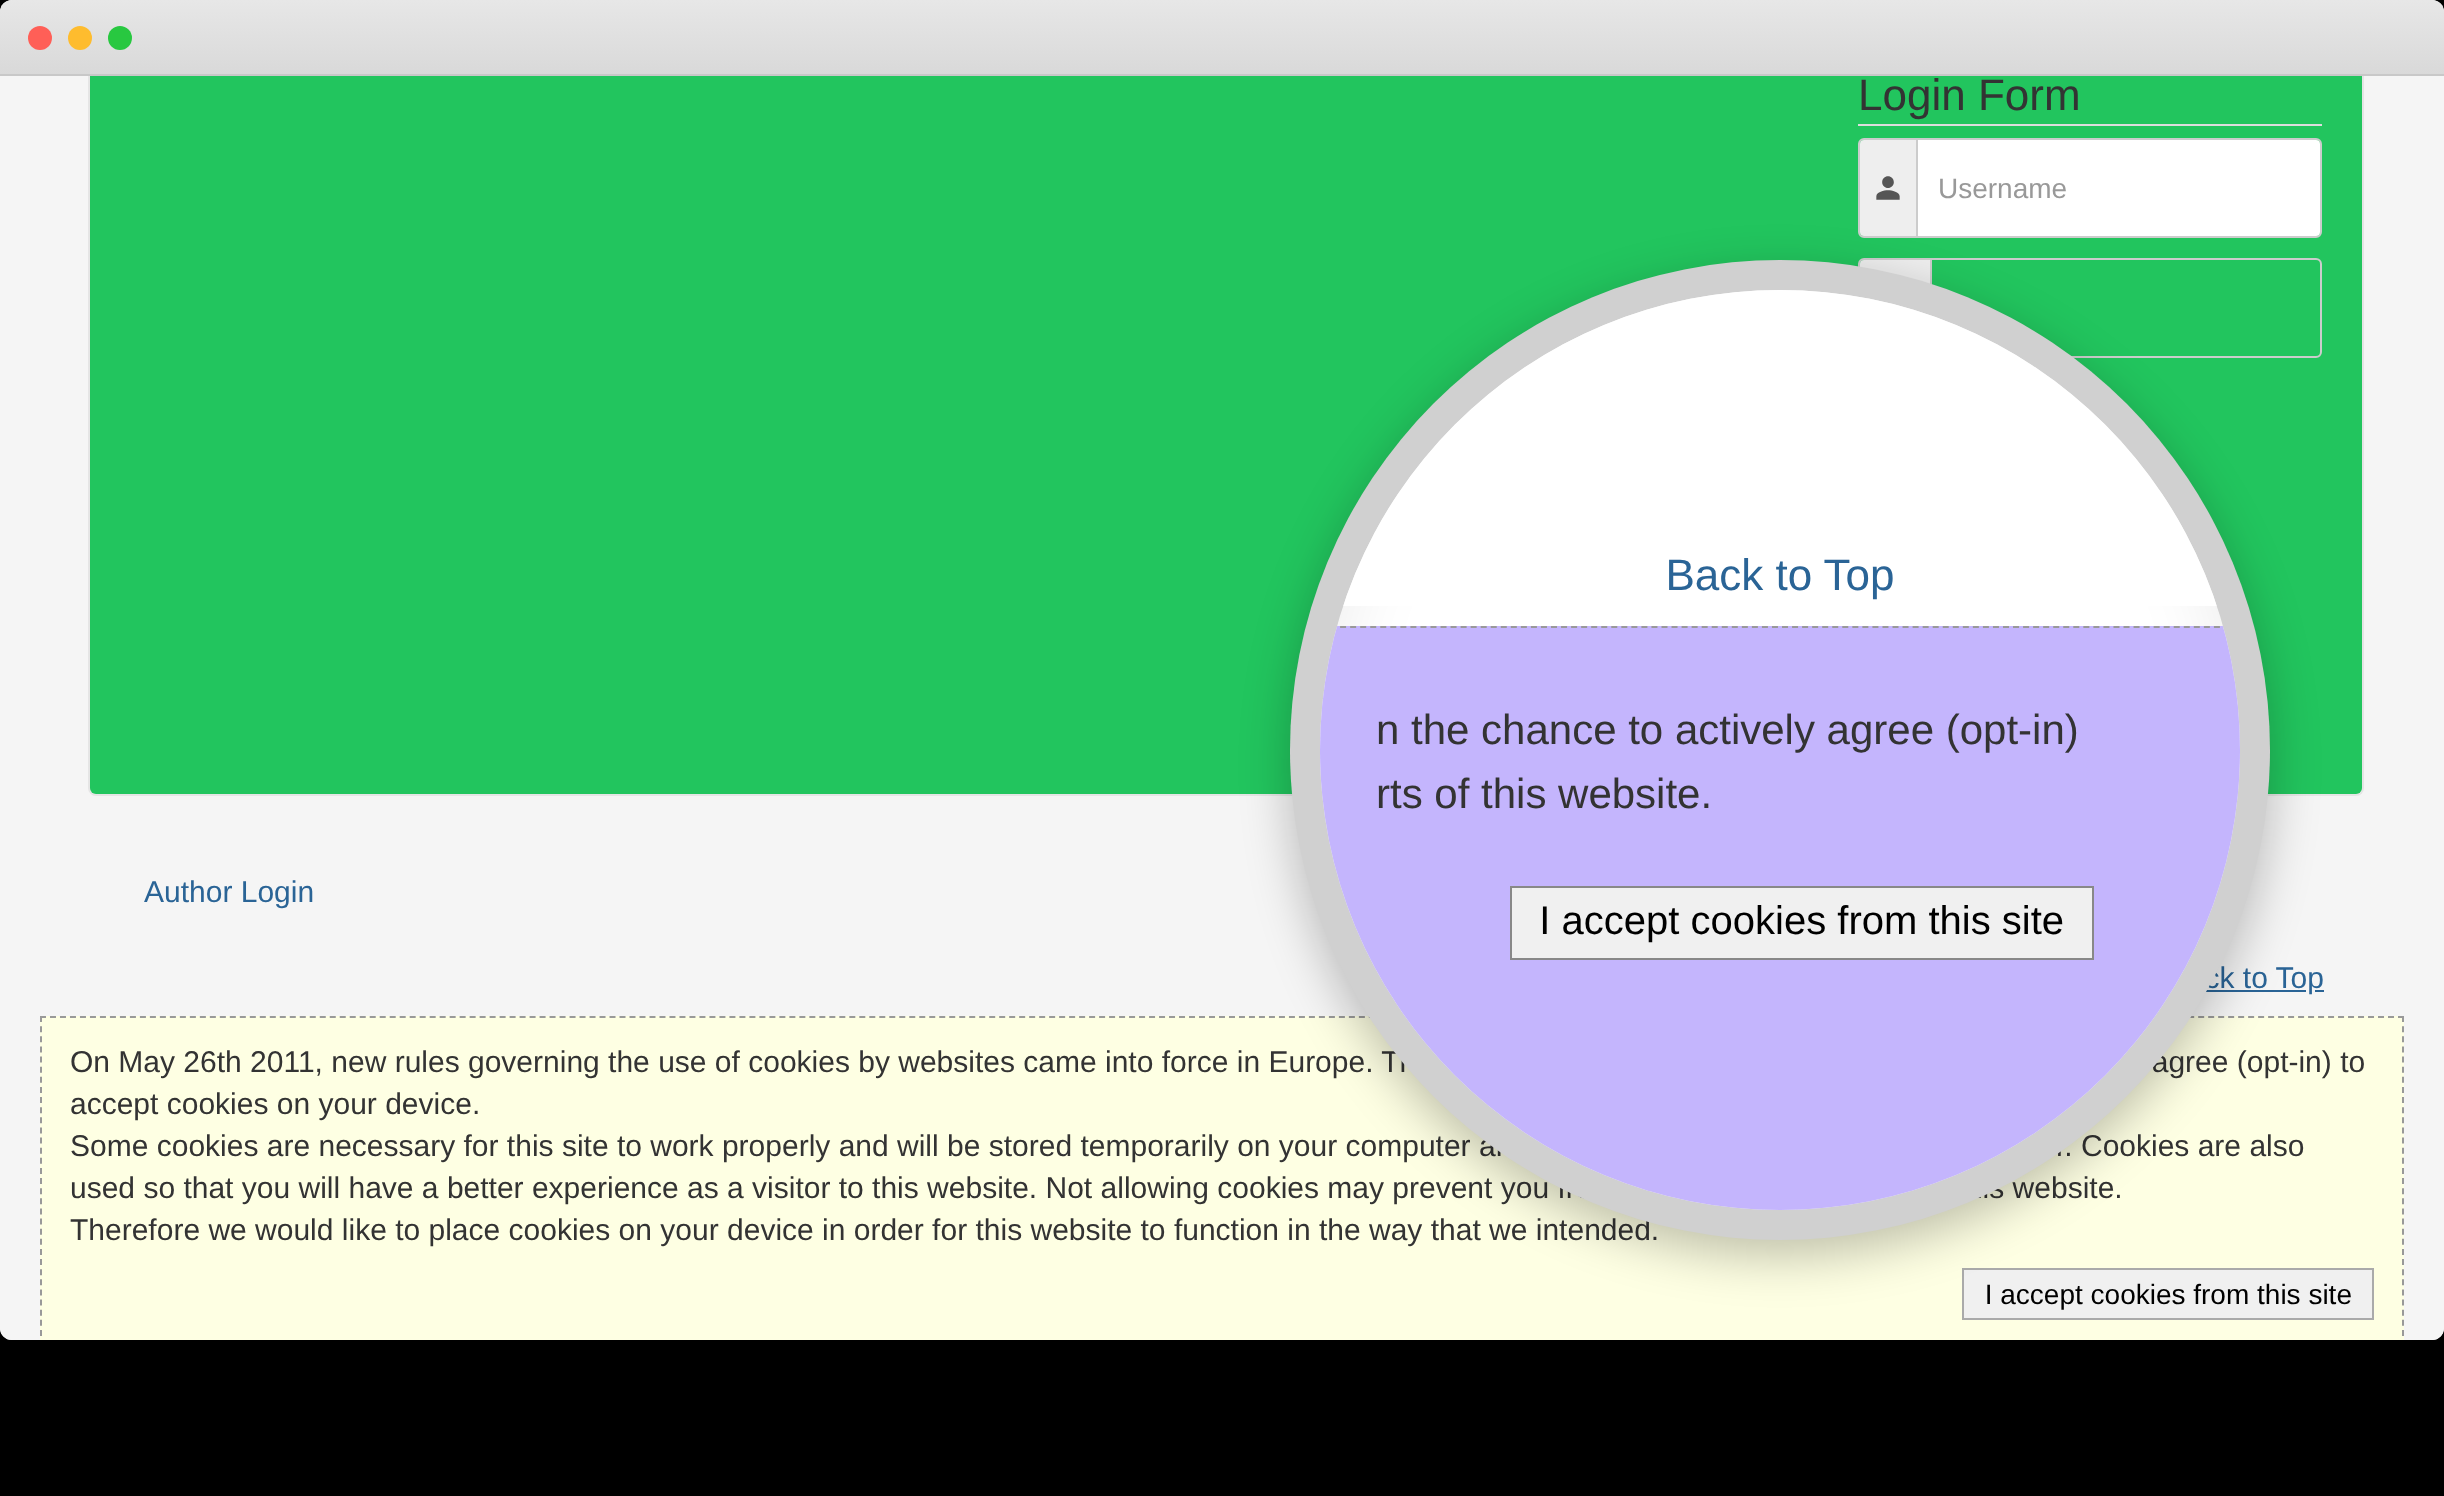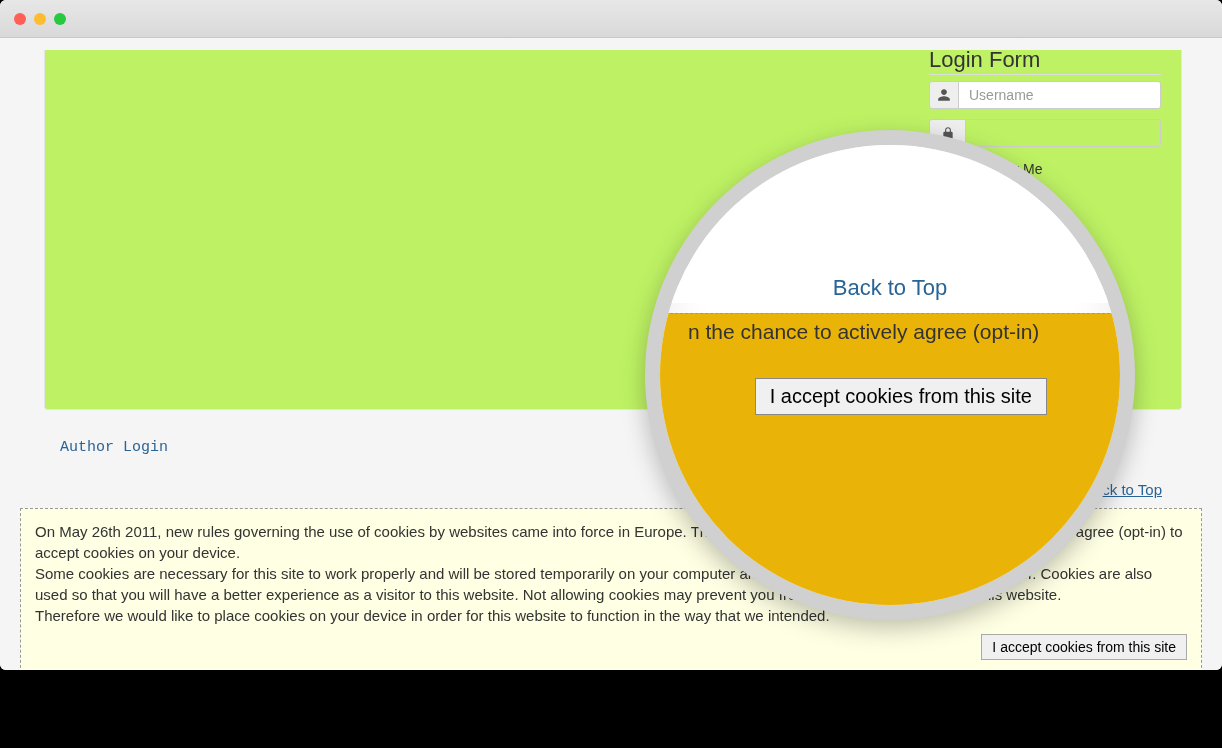--- a/index.html
+++ b/index.html
@@ -4,42 +4,42 @@
 <style>
 * { box-sizing: border-box; margin: 0; padding: 0; }
 body { font-family: -apple-system, BlinkMacSystemFont, "Helvetica Neue", Arial, sans-serif; background: #000; width: 1222px; height: 748px; overflow: hidden; }
 .window { position: absolute; top: 0; left: 0; width: 1222px; height: 670px; background: #fff; border-radius: 6px; overflow: hidden; box-shadow: 0 8px 30px rgba(0,0,0,0.15); }
 .titlebar { height: 38px; background: linear-gradient(#e7e7e7,#d9d9d9); display: flex; align-items: center; padding: 0 14px; gap: 8px; border-bottom: 1px solid #c8c8c8; }
 .tl-dot { width: 12px; height: 12px; border-radius: 50%; }
 .red { background: #ff5f57; }
 .yellow { background: #febc2e; }
 .green { background: #28c840; }
 .content { position: absolute; top: 38px; left: 0; right: 0; bottom: 0; background: #f5f5f5; }
-.main-card { position: absolute; top: 12px; left: 44px; width: 1138px; height: 360px; background: #bef264; border: 1px solid #e5e5e5; border-top: none; border-radius: 0 0 4px 4px; }
+.main-card { position: absolute; top: 0; left: 44px; width: 1138px; height: 360px; background: #22c55e; border: 1px solid #e5e5e5; border-top: none; border-radius: 0 0 4px 4px; }
 .login-panel { position: absolute; top: 0; right: 20px; width: 232px; }
 .login-title { font-size: 22px; font-weight: 500; color: #333; padding: 8px 0 2px 0; border-bottom: 1px solid #ddd; margin-bottom: 6px; overflow: hidden; height: 25px; line-height: 4px; }
-.input-group { display: flex; margin-bottom: 10px; border: 1px solid #ccc; border-radius: 3px; overflow: hidden; height: 28px; }
+.input-group { display: flex; margin-bottom: 10px; border: 1px solid #ccc; border-radius: 3px; overflow: hidden; height: 50px; }
 .input-addon { width: 36px; background: #eee; border-right: 1px solid #ccc; display: flex; align-items: center; justify-content: center; }
 .input-field { flex: 1; border: none; padding: 0 10px; font-size: 14px; color: #555; outline: none; }
 .input-field::placeholder { color: #999; }
 .remember { font-size: 14px; color: #333; padding: 4px 0 0 4px; }
-.footer-links { position: absolute; top: 400px; left: 60px; right: 60px; font-family: Liberation Mono, monospace; }
+.footer-links { position: absolute; top: 400px; left: 72px; right: 60px; }
 .author-login { color: #2a6496; font-size: 15px; text-decoration: none; }
 .copyright { color: #333; font-size: 15px; margin-top: 28px; }
 .back-to-top { position: absolute; top: 443px; right: 60px; color: #2a6496; font-size: 15px; }
 .cookie-banner { position: absolute; left: 20px; right: 20px; top: 470px; background: #feffe3; border: 1px dashed #999; padding: 12px 14px; font-size: 15px; color: #333; line-height: 1.4; }
 .cookie-banner p { margin: 0; }
 .cookie-btn-wrap { text-align: right; margin-top: 8px; }
 .cookie-btn { background: #f0f0f0; border: 1px solid #aaa; padding: 4px 10px; font-size: 14px; cursor: pointer; }
 
 .magnifier { position: absolute; top: 130px; left: 645px; width: 490px; height: 490px; border-radius: 50%; overflow: hidden; border: 15px solid rgba(120,120,120,0.35); background: #fff; box-shadow: 0 8px 25px rgba(0,0,0,0.25), inset 0 0 40px rgba(0,0,0,0.08); }
 .mag-inner { position: absolute; top: 0; left: 0; width: 100%; height: 100%; }
 .mag-bg { position: absolute; top: 0; left: 0; right: 0; height: 158px; background: #fff; }
 .mag-back { position: absolute; top: 130px; left: 0; right: 0; text-align: center; font-size: 22px; color: #2a6496; }
-.mag-banner { position: absolute; top: 168px; left: 0; right: 0; bottom: 0; background: #eab308; border-top: 1px dashed #999; padding: 2px 28px; }
+.mag-banner { position: absolute; top: 168px; left: 0; right: 0; bottom: 0; background: #c4b5fd; border-top: 1px dashed #999; padding: 36px 28px; }
 .mag-text { font-size: 21px; color: #333; line-height: 1.5; }
 .mag-btn-wrap { margin-top: 30px; text-align: right; padding-right: 45px; }
 .mag-btn { background: #f0f0f0; border: 1px solid #888; padding: 6px 14px; font-size: 20px; cursor: pointer; }
 
 svg { display: block; }
 </style>
 </head>
 <body>
 
 <div class="window">
@@ -91,18 +91,19 @@
 
   </div>
 </div>
 
 <div class="magnifier">
   <div class="mag-inner">
     <div class="mag-bg"></div>
     <div class="mag-back">Back to Top</div>
     <div class="mag-banner">
       <div class="mag-text">n the chance to actively agree (opt-in)</div>
+      <div class="mag-text">rts of this website.</div>
       <div class="mag-btn-wrap">
         <button class="mag-btn">I accept cookies from this site</button>
       </div>
     </div>
   </div>
 </div>
 
 </body></html>

